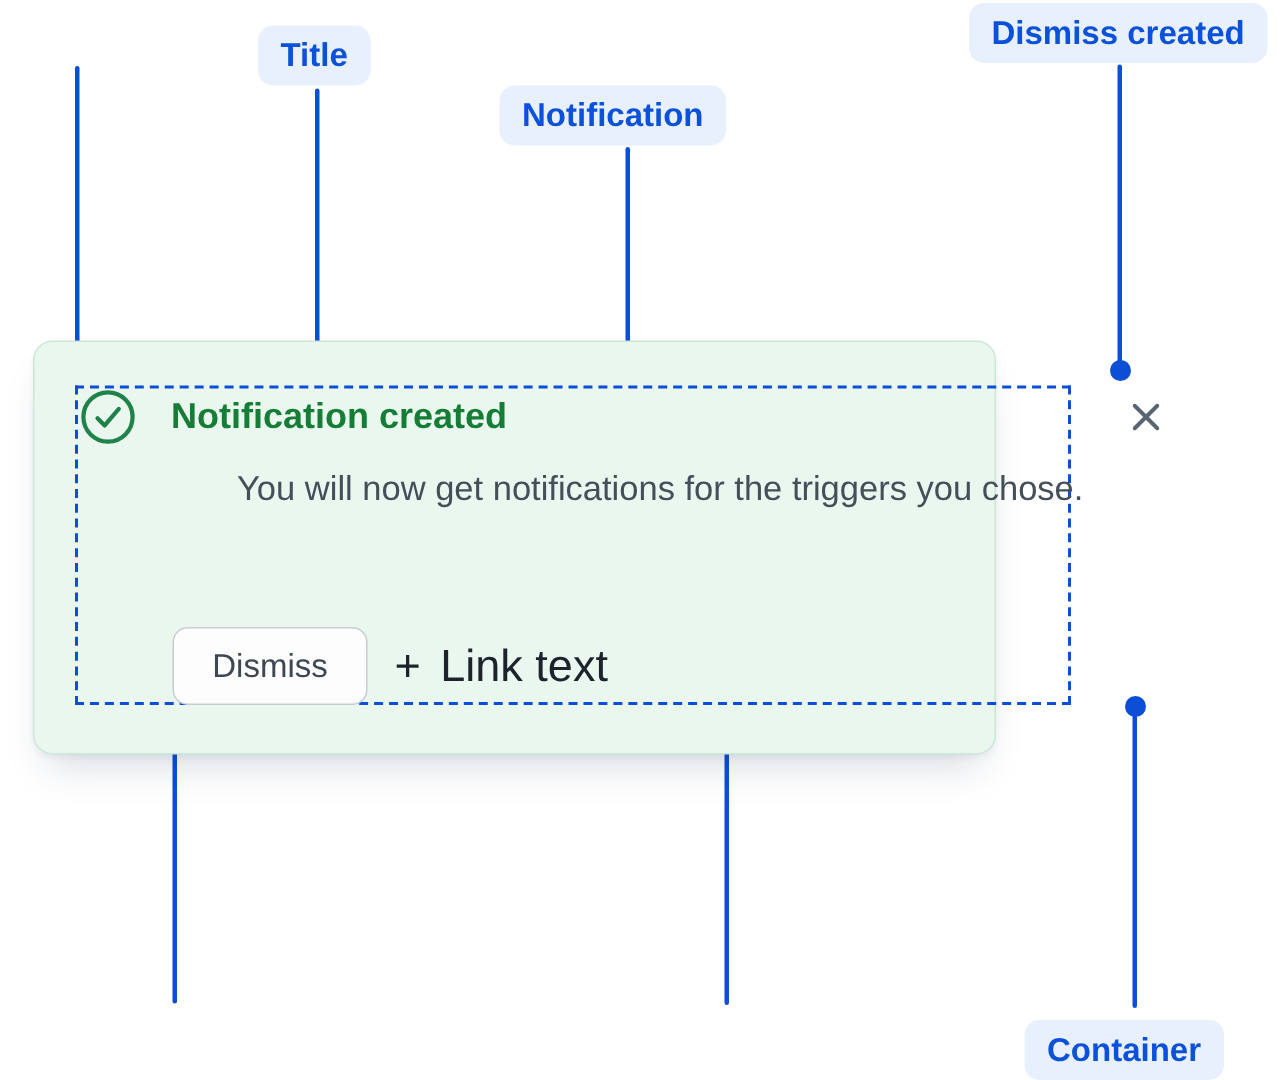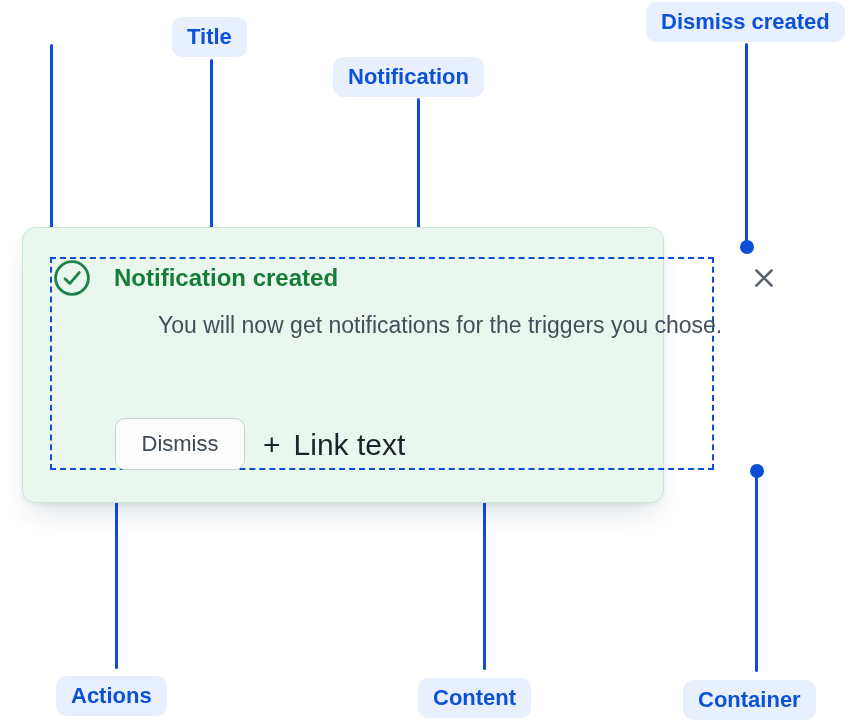--- a/index.html
+++ b/index.html
@@ -153,22 +153,20 @@
   <div class="dot" style="left:205px; top:256px"></div>
   <div class="dot" style="left:412px; top:296px"></div>
   <div class="dot" style="left:740px; top:240px"></div>
   <div class="dot" style="left:110px; top:460px"></div>
   <div class="dot" style="left:478px; top:463px"></div>
   <div class="dot" style="left:750px; top:464px"></div>
 
   <div class="pill" style="left:172px; top:17px">Title</div>
   <div class="pill" style="left:333px; top:57px">Notification</div>
   <div class="pill" style="left:646px; top:2px">Dismiss created</div>
-  <div class="pill" style="left:56px;  top:676px">Actions</div>
-  <div class="pill" style="left:418px; top:678px">Content</div>
   <div class="pill" style="left:683px; top:680px">Container</div>
 
   <div class="card">
 
     <div class="content-outline"></div>
 
     <svg class="success-icon" viewBox="0 0 38 38">
       <circle cx="19" cy="19" r="16.4" fill="none" stroke="var(--success-green)" stroke-width="2.8"></circle>
       <path d="M12 19.8 L16.8 24.6 L26.2 13.6" fill="none" stroke="var(--success-green)" stroke-width="2.8" stroke-linecap="round" stroke-linejoin="round"></path>
     </svg>

